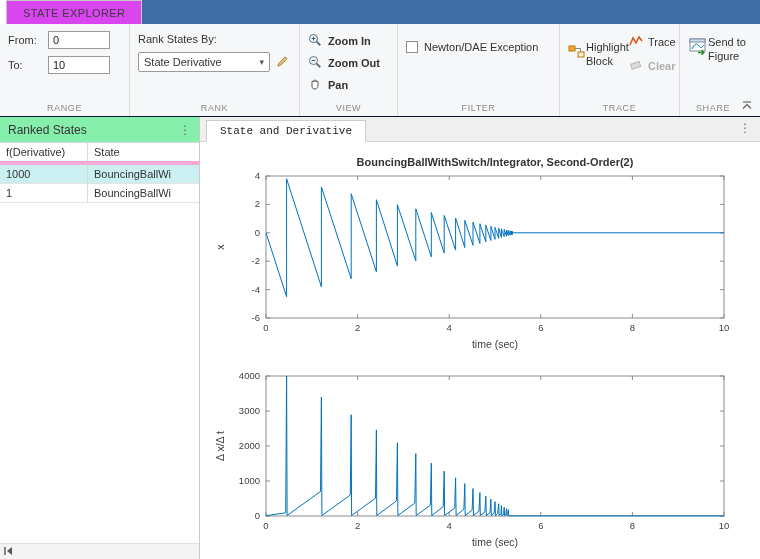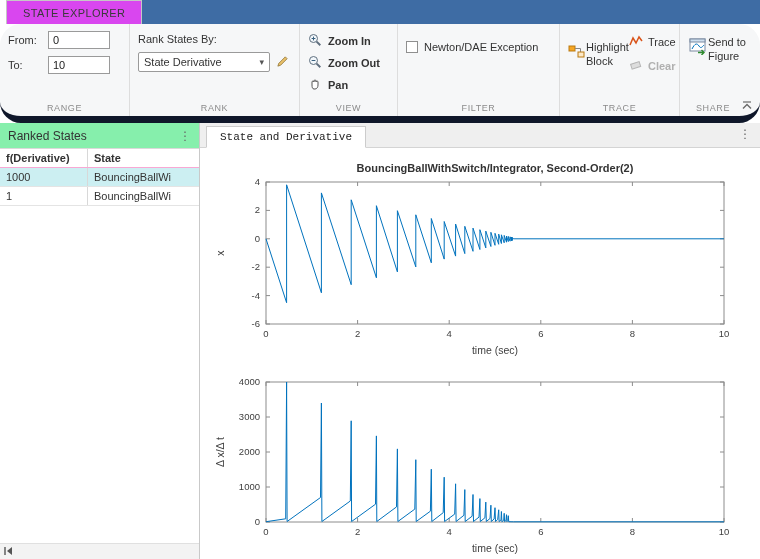--- a/index.html
+++ b/index.html
@@ -8,22 +8,22 @@
   .app{width:760px;height:559px;display:flex;flex-direction:column;}
 
   
   .titlebar{height:24px;display:flex;align-items:stretch;background:#fff;}
   .tab-se{margin-left:6px;padding:0 16px;display:flex;align-items:center;
           border:1px solid #c6c6c6;border-bottom:none;background:#d946ef;
           font-size:11px;color:#3a3a3a;letter-spacing:.4px;white-space:nowrap;}
   .titlebar-fill{flex:1;background:#3e6ca4;}
 
   
-  .ribbon{height:92px;background:#f6f7f8;border-bottom:7px solid #0f172a;
-          display:flex;position:relative;flex:0 0 auto;border-radius:21px;}
+  .ribbon{height:92px;background:#f6f7f8;border-bottom:1px solid #0f172a;
+          display:flex;position:relative;flex:0 0 auto;}
   .rsection{box-sizing:border-box;border-right:1px solid #ddd;display:flex;
             flex-direction:column;padding:7px 8px 2px;}
   .rcaption{margin-top:auto;text-align:center;font-size:9px;color:#8b8b8b;
             letter-spacing:.6px;padding:2px 0 1px;}
   .sec-range{width:130px;}
   .sec-rank{width:170px;}
   .sec-view{width:98px;}
   .sec-filter{width:162px;}
   .sec-trace{width:120px;}
   .sec-share{width:66px;border-right:none;}
@@ -49,21 +49,21 @@
   .collapse-btn{position:absolute;right:5px;bottom:4px;width:16px;height:14px;
                 display:flex;align-items:center;justify-content:center;cursor:default;}
 
   
   .main{flex:1;display:flex;min-height:0;}
   .left{width:200px;flex:0 0 auto;border-right:1px solid #c9c9c9;display:flex;
         flex-direction:column;background:#fff;box-sizing:border-box;}
   .lp-header{height:25px;flex:0 0 auto;display:flex;align-items:center;padding:0 8px;
              border-bottom:1px solid #d9d9d9;background:#86efac;font-size:12px;}
   .kebab{margin-left:auto;color:#666;font-size:12px;cursor:default;}
-  .tbl-head{display:grid;grid-template-columns:88px 1fr;border-bottom:1px solid #f9a8d4;font-weight:bold;}
+  .tbl-head{display:grid;grid-template-columns:88px 1fr;border-bottom:4px solid #f9a8d4;font-weight:normal;}
   .tbl-row{display:grid;grid-template-columns:88px 1fr;border-bottom:1px solid #e4e4e4;}
   .cell{padding:3px 6px;white-space:nowrap;overflow:hidden;border-right:1px solid #d8d8d8;}
   .cell:last-child{border-right:none;}
   .row-selected{background:#cceff2;}
   .lp-fill{flex:1;}
   .lp-bottom{height:15px;flex:0 0 auto;border-top:1px solid #e0e0e0;background:#f3f3f3;
              display:flex;align-items:center;padding-left:3px;}
 
   .right{flex:1;display:flex;flex-direction:column;background:#fff;min-width:0;}
   .rp-tabbar{height:24px;flex:0 0 auto;background:#efefef;border-bottom:1px solid #d4d4d4;

